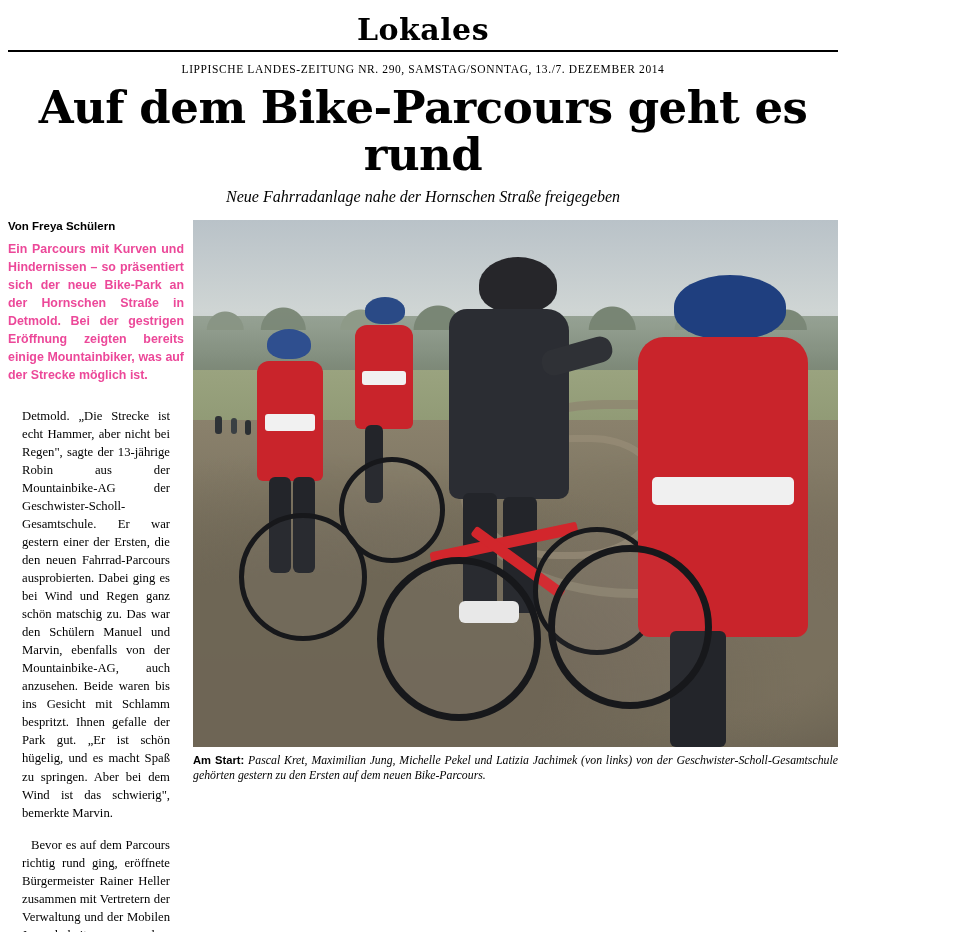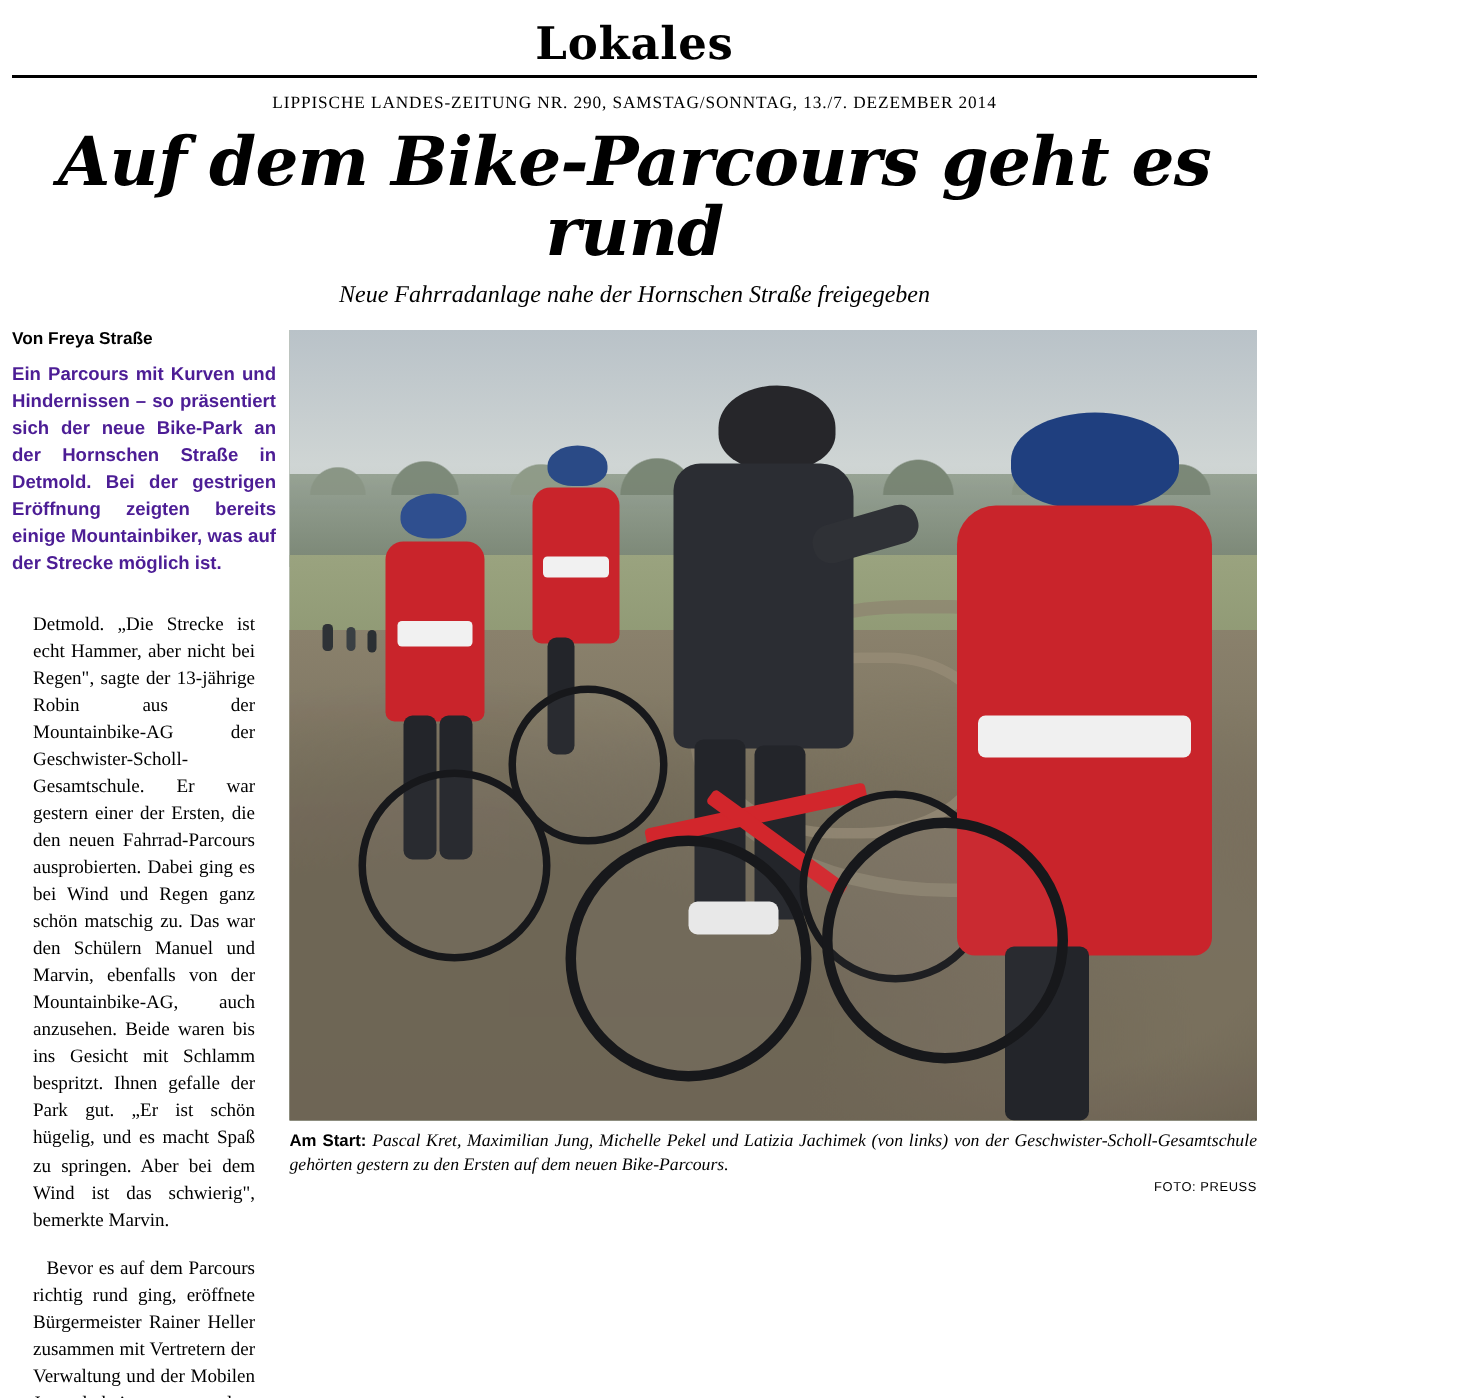--- a/index.html
+++ b/index.html
@@ -54,21 +54,20 @@
   
   .headline {
     margin-top: 9px;
     text-align: center;
     font-family: "DejaVu Serif", serif;
     font-weight: bold;
     font-size: 45px;
     line-height: 1.05;
     letter-spacing: -0.5px;
     color: #000;
-    font-style: italic;
   }
   .subhead {
     margin-top: 10px;
     text-align: center;
     font-family: "Liberation Serif", serif;
     font-style: italic;
     font-size: 16px;
     color: #000;
   }
 
@@ -95,21 +94,21 @@
     margin-bottom: 9px;
     color: #000;
   }
   .lead {
     font-family: "Liberation Sans", sans-serif;
     font-weight: bold;
     font-size: 12.4px;
     line-height: 1.45;
     text-align: justify;
     margin-bottom: 22px;
-    color: #4c1d95;
+    color: #ec4899;
   }
   .body-text {
     font-family: "Liberation Serif", serif;
     font-size: 12.7px;
     line-height: 1.42;
     text-align: justify;
     color: #000;
     hyphens: manual;
   }
   .body-text p { margin: 14px; }
@@ -258,21 +257,21 @@
     <div class="masthead-sub">LIPPISCHE LANDES-ZEITUNG   NR. 290, SAMSTAG/SONNTAG, 13./7. DEZEMBER 2014</div>
   </div>
 
   <div class="headline">Auf dem Bike-Parcours geht es rund</div>
   <div class="subhead">Neue Fahrradanlage nahe der Hornschen Straße freigegeben</div>
 
   <div class="content">
     <div class="top-row">
 
       <div class="col-first">
-        <div class="byline">Von Freya Straße</div>
+        <div class="byline">Von Freya Schülern</div>
         <div class="lead">Ein Parcours mit Kurven und Hindernissen – so präsentiert sich der neue Bike-Park an der Hornschen Straße in Detmold. Bei der gestrigen Eröffnung zeigten bereits einige Mountainbiker, was auf der Strecke möglich ist.</div>
         <div class="body-text">
           <p>Detmold. „Die Strecke ist echt Hammer, aber nicht bei Regen", sagte der 13-jährige Robin aus der Mountainbike-AG der Geschwister-Scholl-Gesamtschule. Er war gestern einer der Ersten, die den neuen Fahrrad-Parcours ausprobierten. Dabei ging es bei Wind und Regen ganz schön matschig zu. Das war den Schülern Manuel und Marvin, ebenfalls von der Mountainbike-AG, auch anzusehen. Beide waren bis ins Gesicht mit Schlamm bespritzt. Ihnen gefalle der Park gut. „Er ist schön hügelig, und es macht Spaß zu springen. Aber bei dem Wind ist das schwierig", bemerkte Marvin.</p>
           <p class="indent">Bevor es auf dem Parcours richtig rund ging, eröffnete Bürgermeister Rainer Heller zusammen mit Vertretern der Verwaltung und der Mobilen Jugendarbeit, dem Geschäftsführer der Euwatec gGmbH, Gerhard Schmidt-Wittenbrink, und mit Simone Koch vom Jobcenter Lippe die öffentliche Anlage. Initiator des Projektes war Florian Wallbaum, der selbst gerne Mountainbike fährt und die Idee zusammen mit zwei Freunden an Bürgermeister Heller herange-</p>
         </div>
       </div>
 
       <div class="photo-block">
         <div class="photo">
           <div class="sky"></div>
@@ -320,18 +319,17 @@
             <div style="position:absolute;left:74px;top:250px;width:142px;height:28px;background:#f0f0f0;border-radius:5px;"></div>
             <div class="legs" style="left:92px;top:404px;width:56px;height:116px;"></div>
             <div class="wheel" style="left:-30px;top:318px;width:150px;height:150px;border-width:7px;"></div>
           </div>
         </div>
 
         <div class="caption">
           <b>Am Start:</b>
           <i>Pascal Kret, Maximilian Jung, Michelle Pekel und Latizia Jachimek (von links) von der Geschwister-Scholl-Gesamtschule gehörten gestern zu den Ersten auf dem neuen Bike-Parcours.</i>
         </div>
-        <div class="photo-credit">FOTO: PREUSS</div>
       </div>
     </div>
   </div>
 
 </div>
 
 </body></html>

